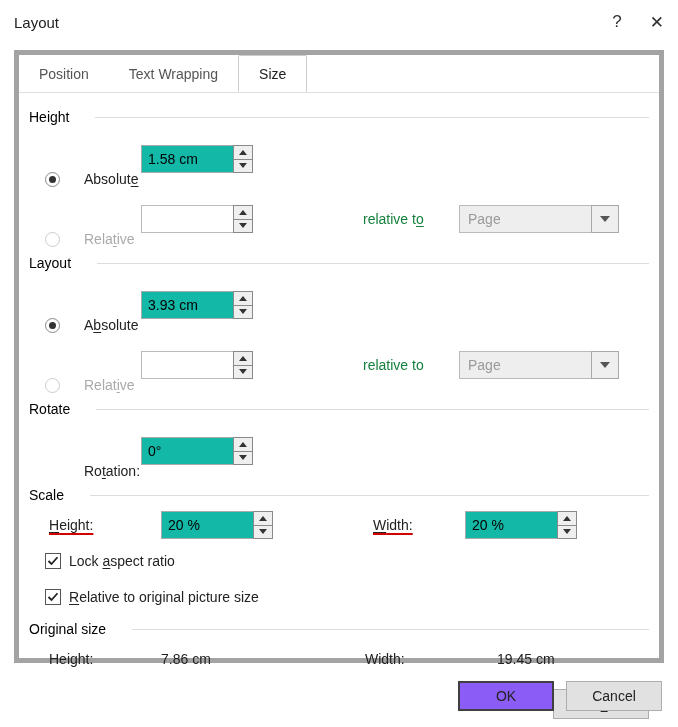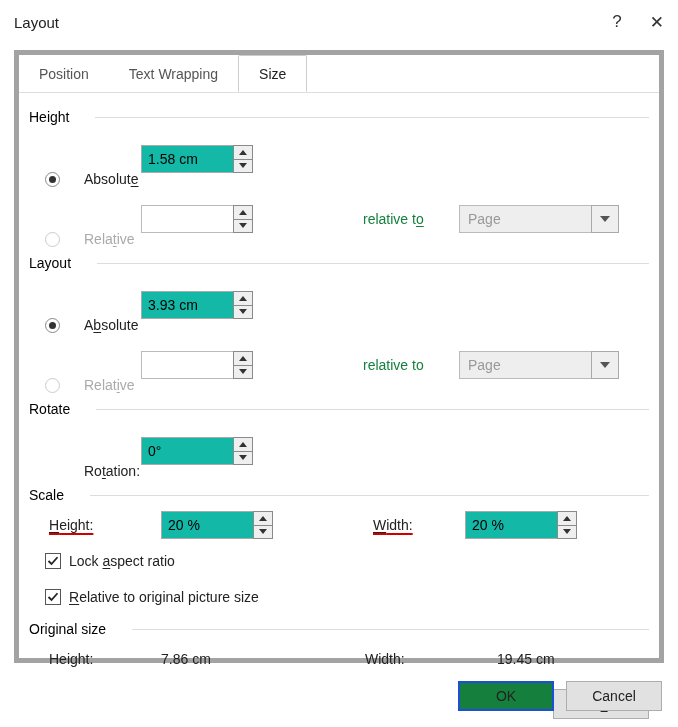--- a/index.html
+++ b/index.html
@@ -117,21 +117,21 @@
 
   .orig-row { display:flex; align-items:center; margin-top:4px; }
   .orig-row .col { display:flex; align-items:center; }
 
   .btn {
     height: 30px; min-width: 96px; padding: 0 18px;
     background:#e1e1e1; border:1px solid #adadad; color:#222;
     display:inline-flex; align-items:center; justify-content:center;
     font: inherit;
   }
-  .btn.primary { border:2px solid #1d4ed8; background:#15803d; }
+  .btn.primary { border:2px solid #404040; background:#8b5cf6; }
   .section-footer { display:flex; justify-content:flex-end; padding-top:10px; }
 
   .bottom-buttons {
     position:absolute; right:16px; bottom:16px; display:flex; gap:12px;
   }
 
   .value { color:#222; } 
 </style>
 </head>
 <body>

